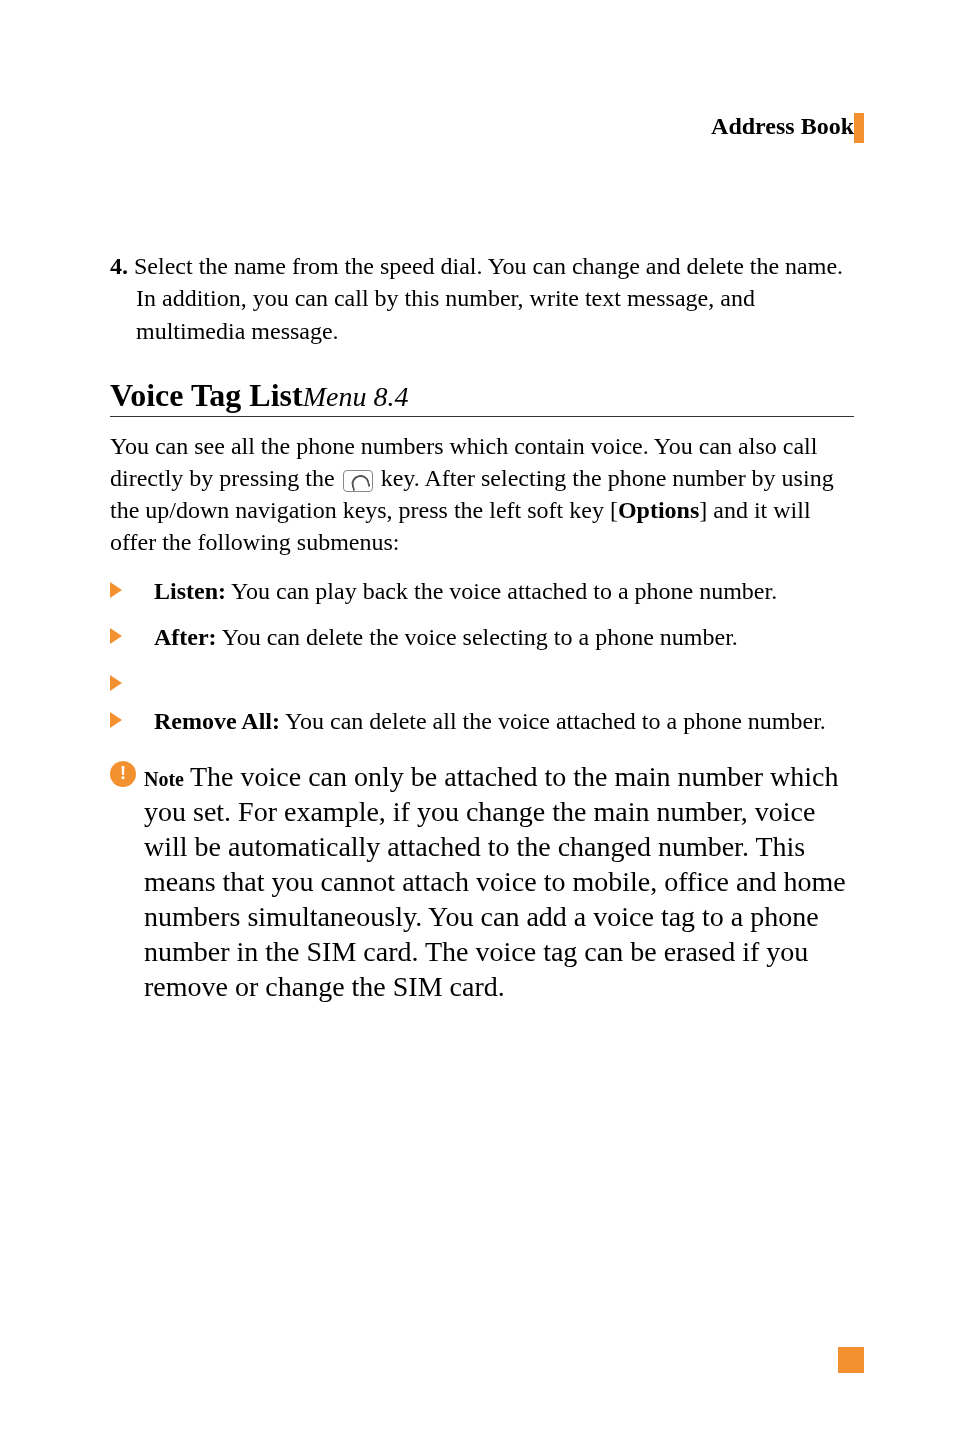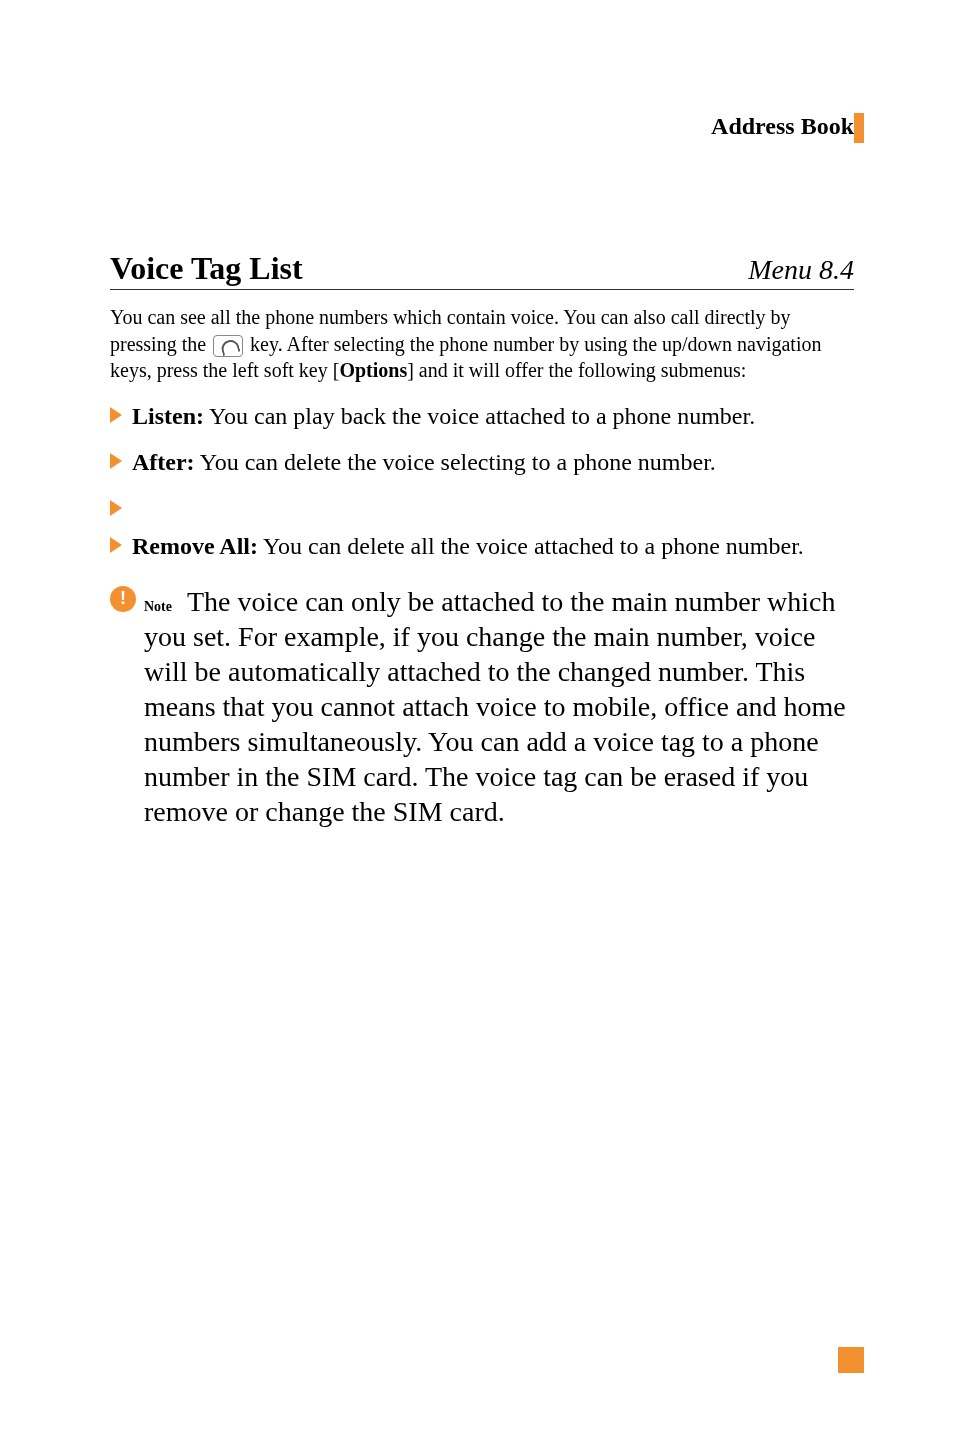--- a/index.html
+++ b/index.html
@@ -47,35 +47,34 @@
     }
     .step-num {
       font-weight: bold;
     }
     .step-text {
       display: inline;
     }
     .section-heading-row {
       display: flex;
       align-items: baseline;
-      justify-content: space-between;
       border-bottom: 1px solid #333;
       padding-bottom: 2px;
       margin-bottom: 14px;
     }
     .section-heading {
       font-size: 32px;
       font-weight: bold;
     }
     .menu-ref {
       font-size: 28px;
       font-style: italic;
     }
     .intro-para {
-      font-size: 20px;
+      font-size: 24px;
       line-height: 1.33;
       margin-bottom: 16px;
     }
     .inline-key-icon {
       display: inline-block;
       width: 30px;
       height: 22px;
       border: 1px solid #888;
       border-radius: 4px;
       vertical-align: middle;
@@ -97,20 +96,21 @@
     .bullet-list {
       list-style: none;
       margin-bottom: 22px;
     }
     .bullet-item {
       font-size: 24px;
       line-height: 1.35;
       margin: 14px 0;
       display: flex;
       align-items: flex-start;
+      gap: 22px;
     }
     .orange-triangle {
       display: inline-block;
       width: 0;
       height: 0;
       border-top: 8px solid transparent;
       border-bottom: 8px solid transparent;
       border-left: 12px solid #f39130;
       margin-right: 10px;
       margin-top: 7px;
@@ -134,23 +134,23 @@
       align-items: center;
       justify-content: center;
       color: #fff;
       font-weight: bold;
       font-size: 18px;
       flex-shrink: 0;
       margin-top: 2px;
       font-family: Arial, sans-serif;
     }
     .note-label {
-      font-size: 14px;
-      font-weight: bold;
-      margin-right: 15px;
+      font-size: 20px;
+      font-weight: bold;
+      margin-right: 6px;
     }
     .note-body {
       font-size: 28px;
       line-height: 1.25;
     }
     .note-content {
       flex: 1;
     }
     .page-corner {
       position: absolute;
@@ -173,20 +173,23 @@
 
 <div class="page">
 
   <div class="header-row">
     <span class="header-title">Address Book</span>
     <span class="orange-marker-small"></span>
   </div>
 
   <div class="content">
 
+    <p class="step-paragraph step-indent">
+      <span class="step-num">4.</span><span class="step-text"> Select the name from the speed dial. You can change and delete the name. In addition, you can call by this number, write text message, and multimedia message.</span>
+    </p>
 
     <div class="section-heading-row">
       <span class="section-heading">Voice Tag List</span>
       <span class="menu-ref">Menu 8.4</span>
     </div>
 
     <p class="intro-para">
       <span>You can see all the phone numbers which contain voice. You can also call directly by pressing the </span><span class="inline-key-icon"></span><span> key. After selecting the phone number by using the up/down navigation keys, press the left soft key [</span><span class="bold-inline">Options</span><span>] and it will offer the following submenus:</span>
     </p>
 

